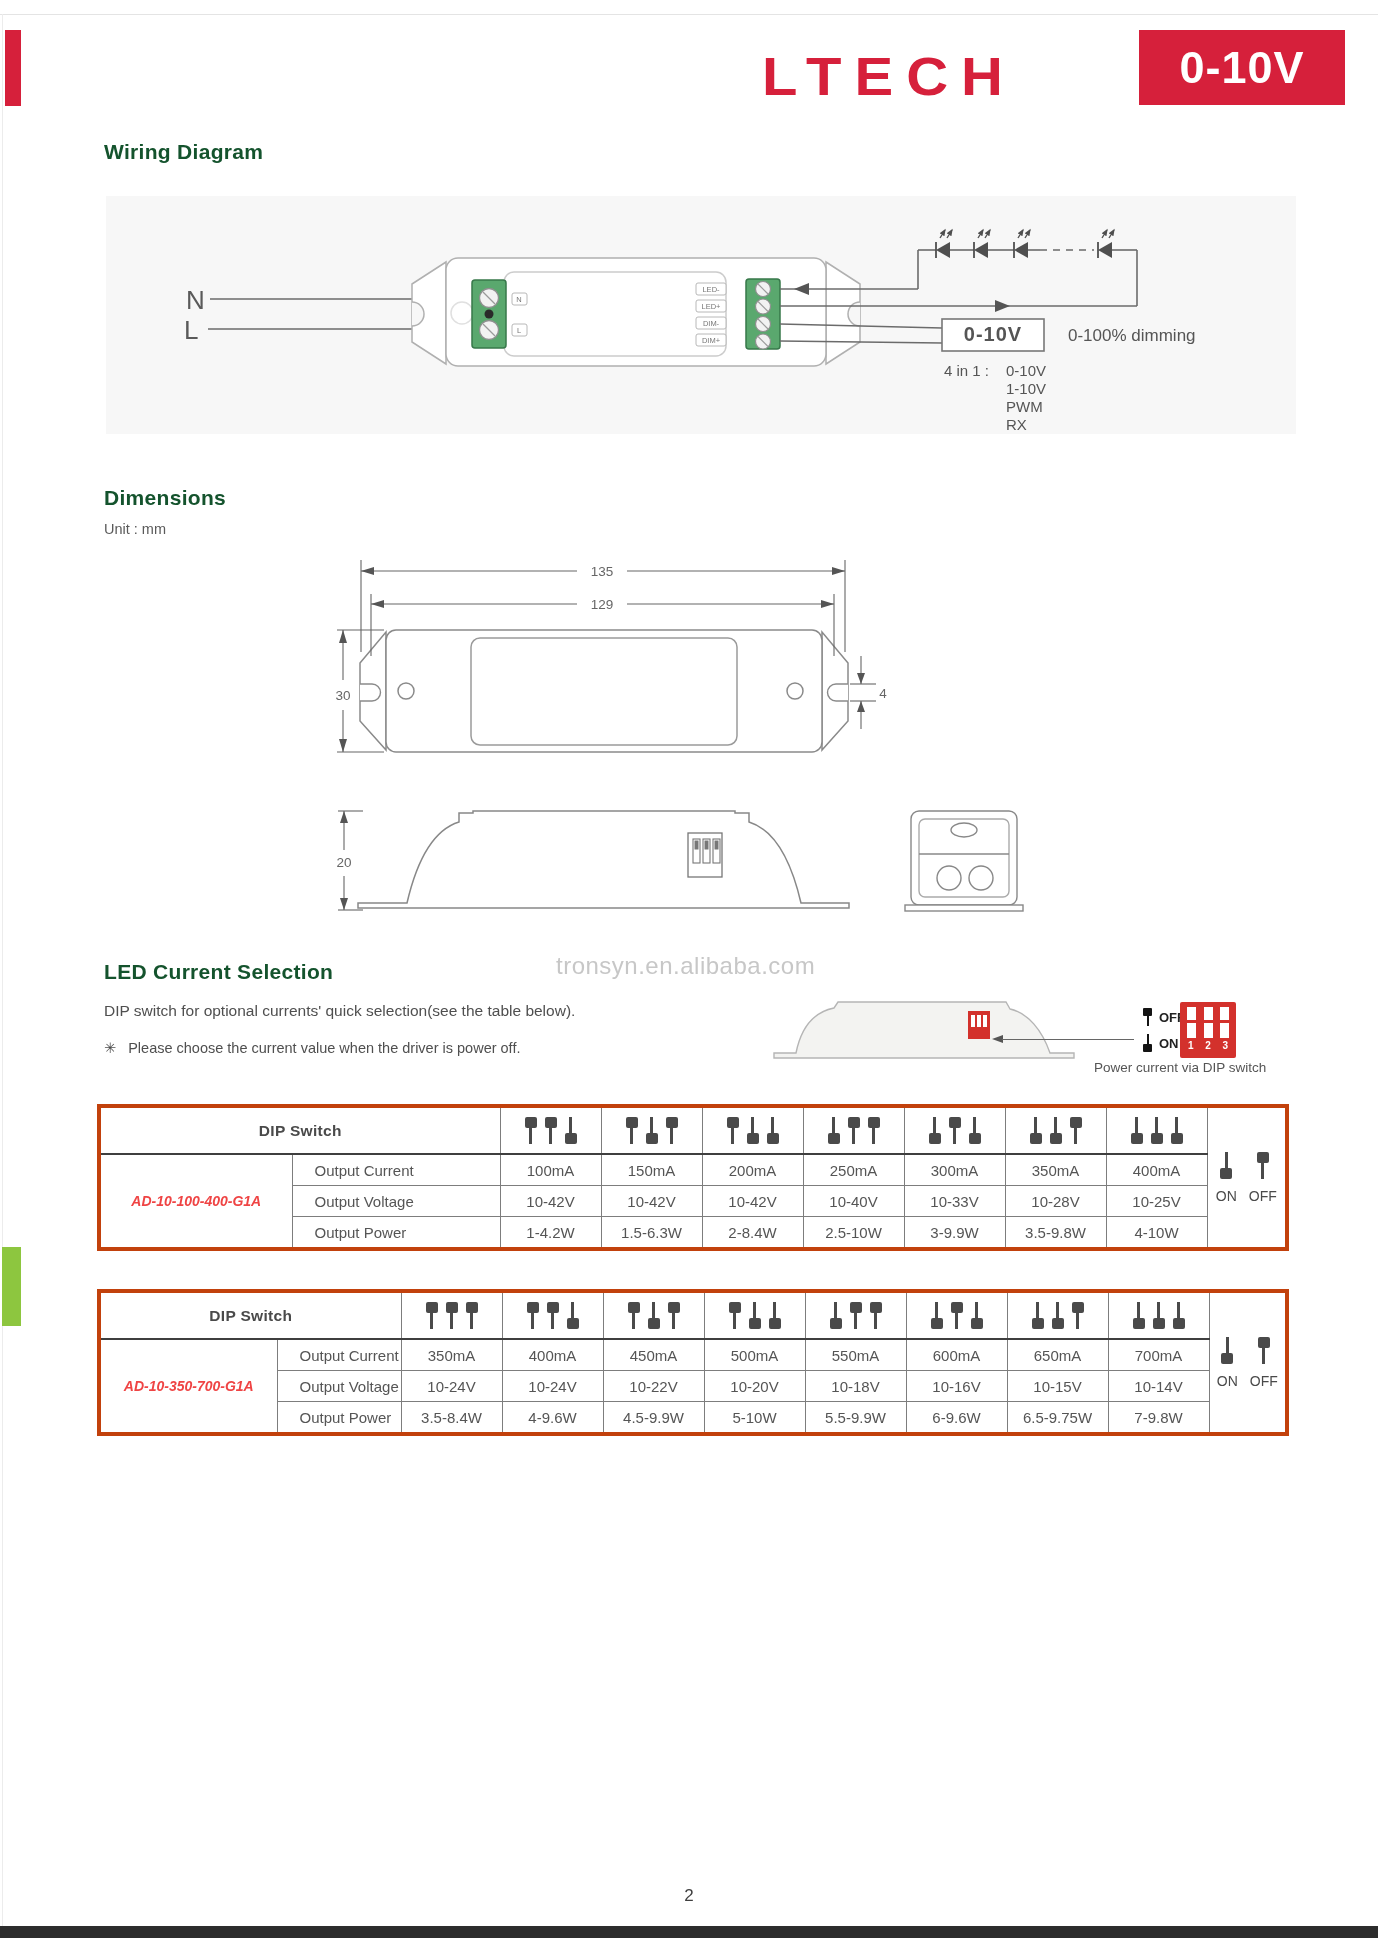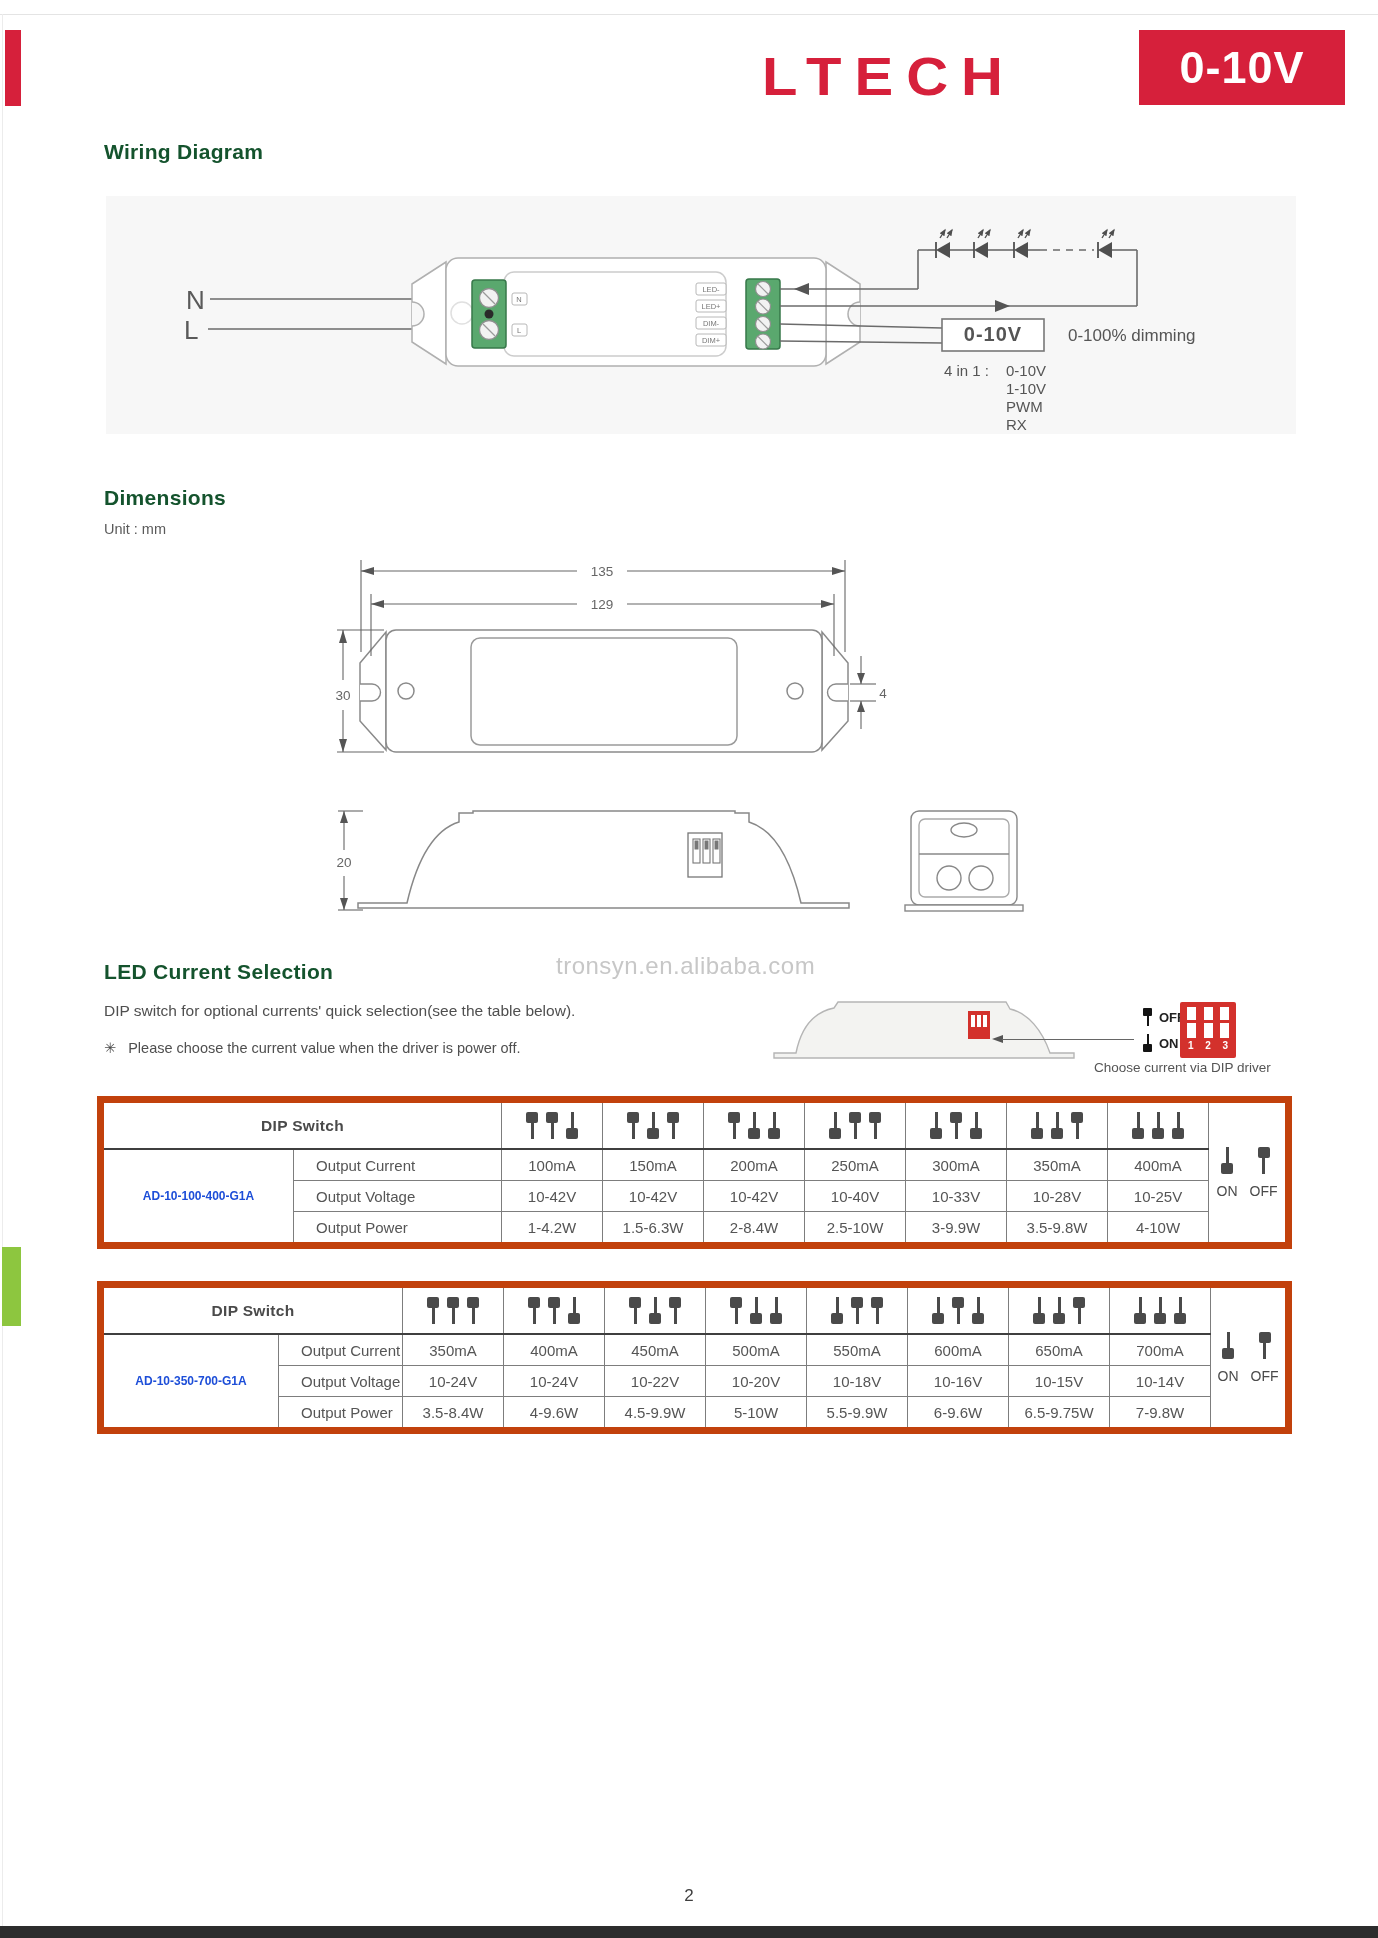--- a/index.html
+++ b/index.html
@@ -39,26 +39,26 @@
   .sw::after{content:"";position:absolute;left:0;width:12px;height:11px;border-radius:2px;background:currentColor;}
   .sw-up::after{top:0;}
   .sw-down::after{bottom:0;}
   .sw-sm{width:9px;height:18px;margin:0 2px;}
   .sw-sm::before{left:3.5px;width:2px;}
   .sw-sm::after{width:9px;height:8px;border-radius:1px;}
   .sw-dark{color:#141414;}
 
   
   .tblhost{position:absolute;left:97px;}
-  .dip-table{border-collapse:collapse;table-layout:fixed;width:1188px;border:7px solid #c2410c;
-             background:#ffffff;color:#555555;}
+  .dip-table{border-collapse:collapse;table-layout:fixed;width:1188px;border:4px solid #c2410c;
+             background:#ffffff;color:#555555;margin-top:8px;}
   .dip-table td{border:1px solid #7d7d7d;height:30px;text-align:center;font-size:15px;padding:0;overflow:hidden;}
   .dip-table tr.hdr td{height:45px;border-bottom:2px solid #3f3f3f;}
   .dip-table td.hdr-label{font-weight:bold;color:#4a4a4a;font-size:15.5px;letter-spacing:.3px;}
-  .dip-table td.model{font-weight:bold;color:#1d4ed8;font-size:12px;}
+  .dip-table td.model{font-weight:bold;color:#ef4444;font-size:14px;font-style:italic;}
   .dip-table td.attr{text-align:left;padding-left:22px;}
   .dip-table td.legend-cell{vertical-align:middle;}
   .tbl-legend{display:flex;justify-content:center;gap:12px;}
   .lg-col{display:flex;flex-direction:column;align-items:center;gap:9px;font-size:14px;color:#4a4a4a;}
 
   
   .onoff{position:absolute;left:1141px;top:1006px;}
   .onoff .row{display:flex;align-items:center;gap:5px;font-size:13px;font-weight:bold;color:#222222;height:22px;margin-bottom:4px;}
   .dipbox{position:absolute;left:1180px;top:1002px;width:56px;height:56px;background:#d3312c;
           border-radius:2px;box-sizing:border-box;padding:5px 7px 3px 7px;}
@@ -310,21 +310,21 @@
       <div class="slot"></div>
       <div class="slot"></div>
       <div class="slot"></div>
     </div>
     <div class="nums">
       <span>1</span>
       <span>2</span>
       <span>3</span>
     </div>
   </div>
-  <div class="dip-caption">Choose current via DIP driver</div>
+  <div class="dip-caption">Power current via DIP switch</div>
 
   <div id="dip-table-1" class="tblhost" style="top:1096px;">
       <table class="dip-table">
         <colgroup>
           <col style="width: 193px;">
           <col style="width: 208px;">
           <col style="width: 101px;">
           <col style="width: 101px;">
           <col style="width: 101px;">
           <col style="width: 101px;">

